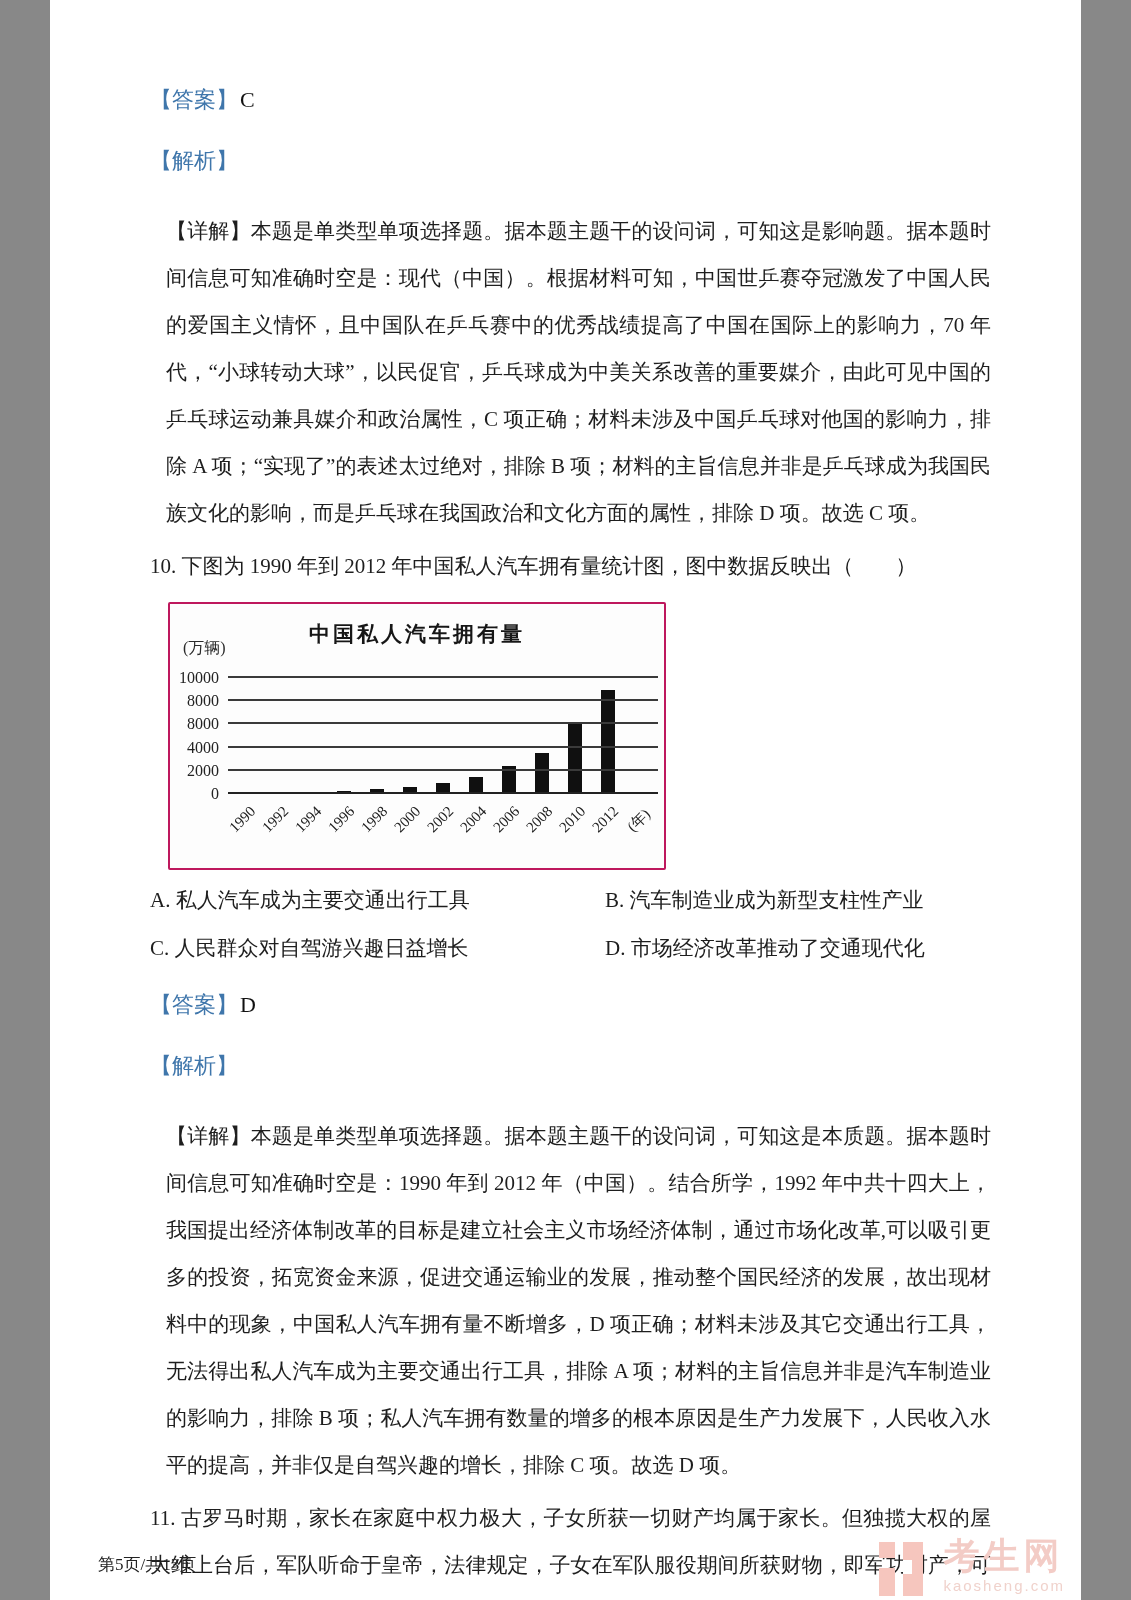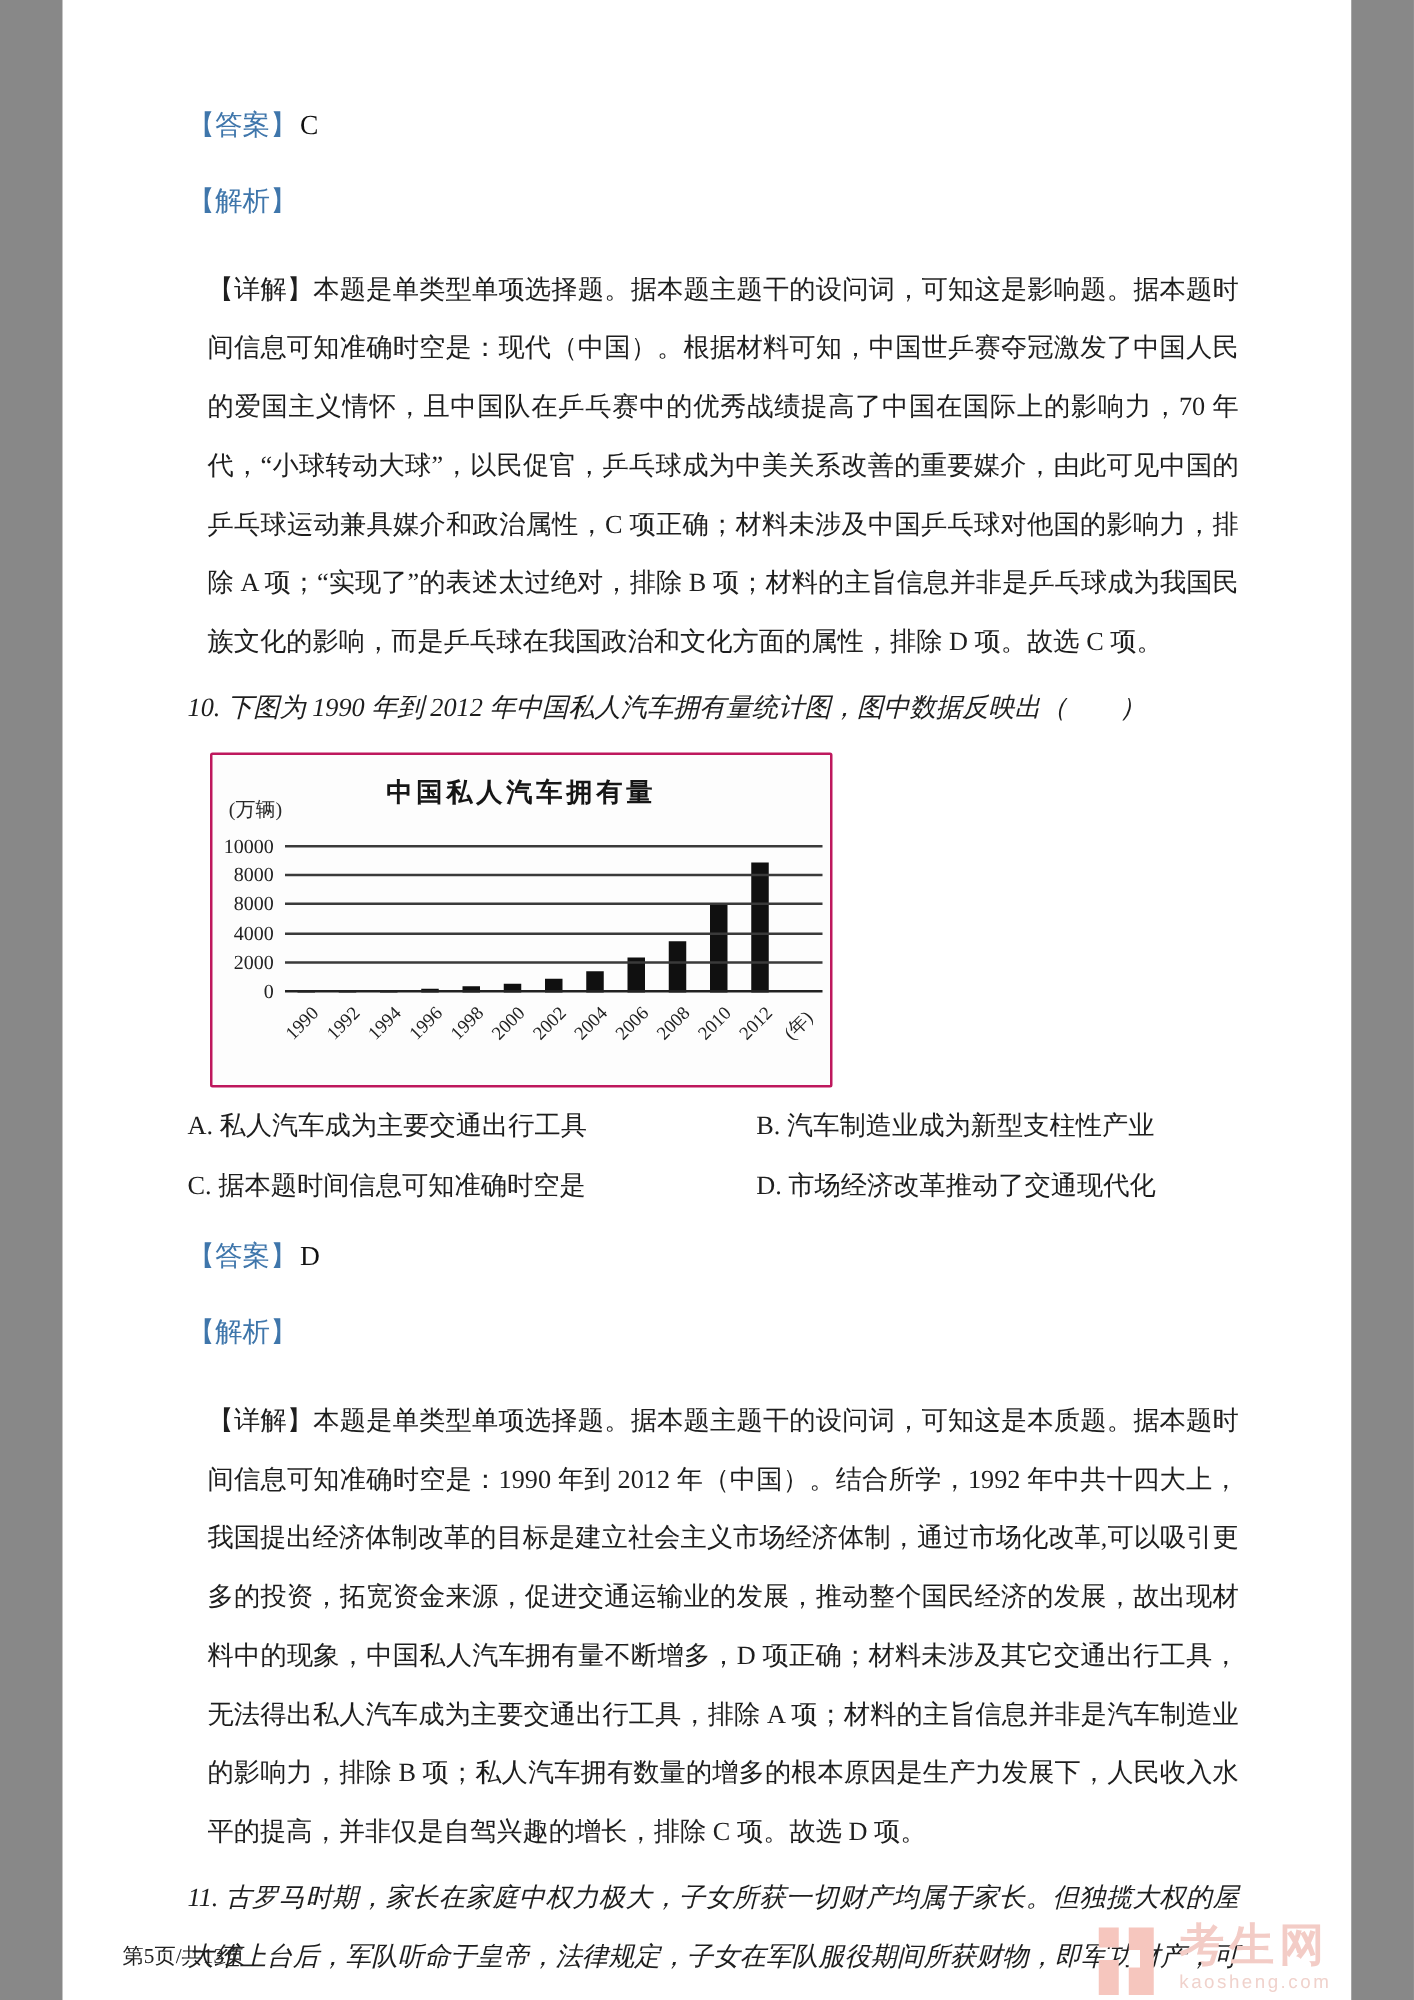--- a/index.html
+++ b/index.html
@@ -14,21 +14,21 @@
   }
   .content{padding:86px 90px 0 100px;}
   .ans-line{font-size:22px;line-height:28px;margin:0 0 33px 0;}
   .blue{color:#3f76ab;}
   .ans-value{color:#111;padding-left:2px;}
   .para{
     font-size:21px;line-height:47px;
     text-align:justify;text-justify:inter-ideograph;
     margin:0 0 6px 16px;
   }
-  .stem{margin:2px 0 10px 0;font-style:italic;}
+  .stem{margin:2px 0 10px 0;}
   
   .chart-box{
     position:relative;width:494px;height:264px;
     border:2px solid #be185d;border-radius:2px;
     margin:12px 0 17px 18px;
     background:#fdfdfd;
   }
   .chart-title{
     position:absolute;top:16px;left:40px;right:40px;
     text-align:center;font-weight:bold;font-size:21px;letter-spacing:3px;color:#161616;
@@ -189,21 +189,21 @@
           <div class="gridline" style="bottom: 80%;"></div>
           <div class="ytick" style="bottom: 80%;">8000</div>
           <div class="gridline" style="bottom: 100%;"></div>
           <div class="ytick" style="bottom: 100%;">10000</div>
         </div>
     </div>
 
     <div class="options">
       <span>A. 私人汽车成为主要交通出行工具</span>
       <span>B. 汽车制造业成为新型支柱性产业</span>
-      <span>C. 据本题时间信息可知准确时空是</span>
+      <span>C. 人民群众对自驾游兴趣日益增长</span>
       <span>D. 市场经济改革推动了交通现代化</span>
     </div>
 
     <div class="ans-line">
       <span class="blue">【答案】</span><span class="ans-value">D</span>
     </div>
     <div class="ans-line">
       <span class="blue">【解析】</span>
     </div>
     <p class="para">【详解】本题是单类型单项选择题。据本题主题干的设问词，可知这是本质题。据本题时间信息可知准确时空是：1990 年到 2012 年（中国）。结合所学，1992 年中共十四大上，我国提出经济体制改革的目标是建立社会主义市场经济体制，通过市场化改革,可以吸引更多的投资，拓宽资金来源，促进交通运输业的发展，推动整个国民经济的发展，故出现材料中的现象，中国私人汽车拥有量不断增多，D 项正确；材料未涉及其它交通出行工具，无法得出私人汽车成为主要交通出行工具，排除 A 项；材料的主旨信息并非是汽车制造业的影响力，排除 B 项；私人汽车拥有数量的增多的根本原因是生产力发展下，人民收入水平的提高，并非仅是自驾兴趣的增长，排除 C 项。故选 D 项。</p>

